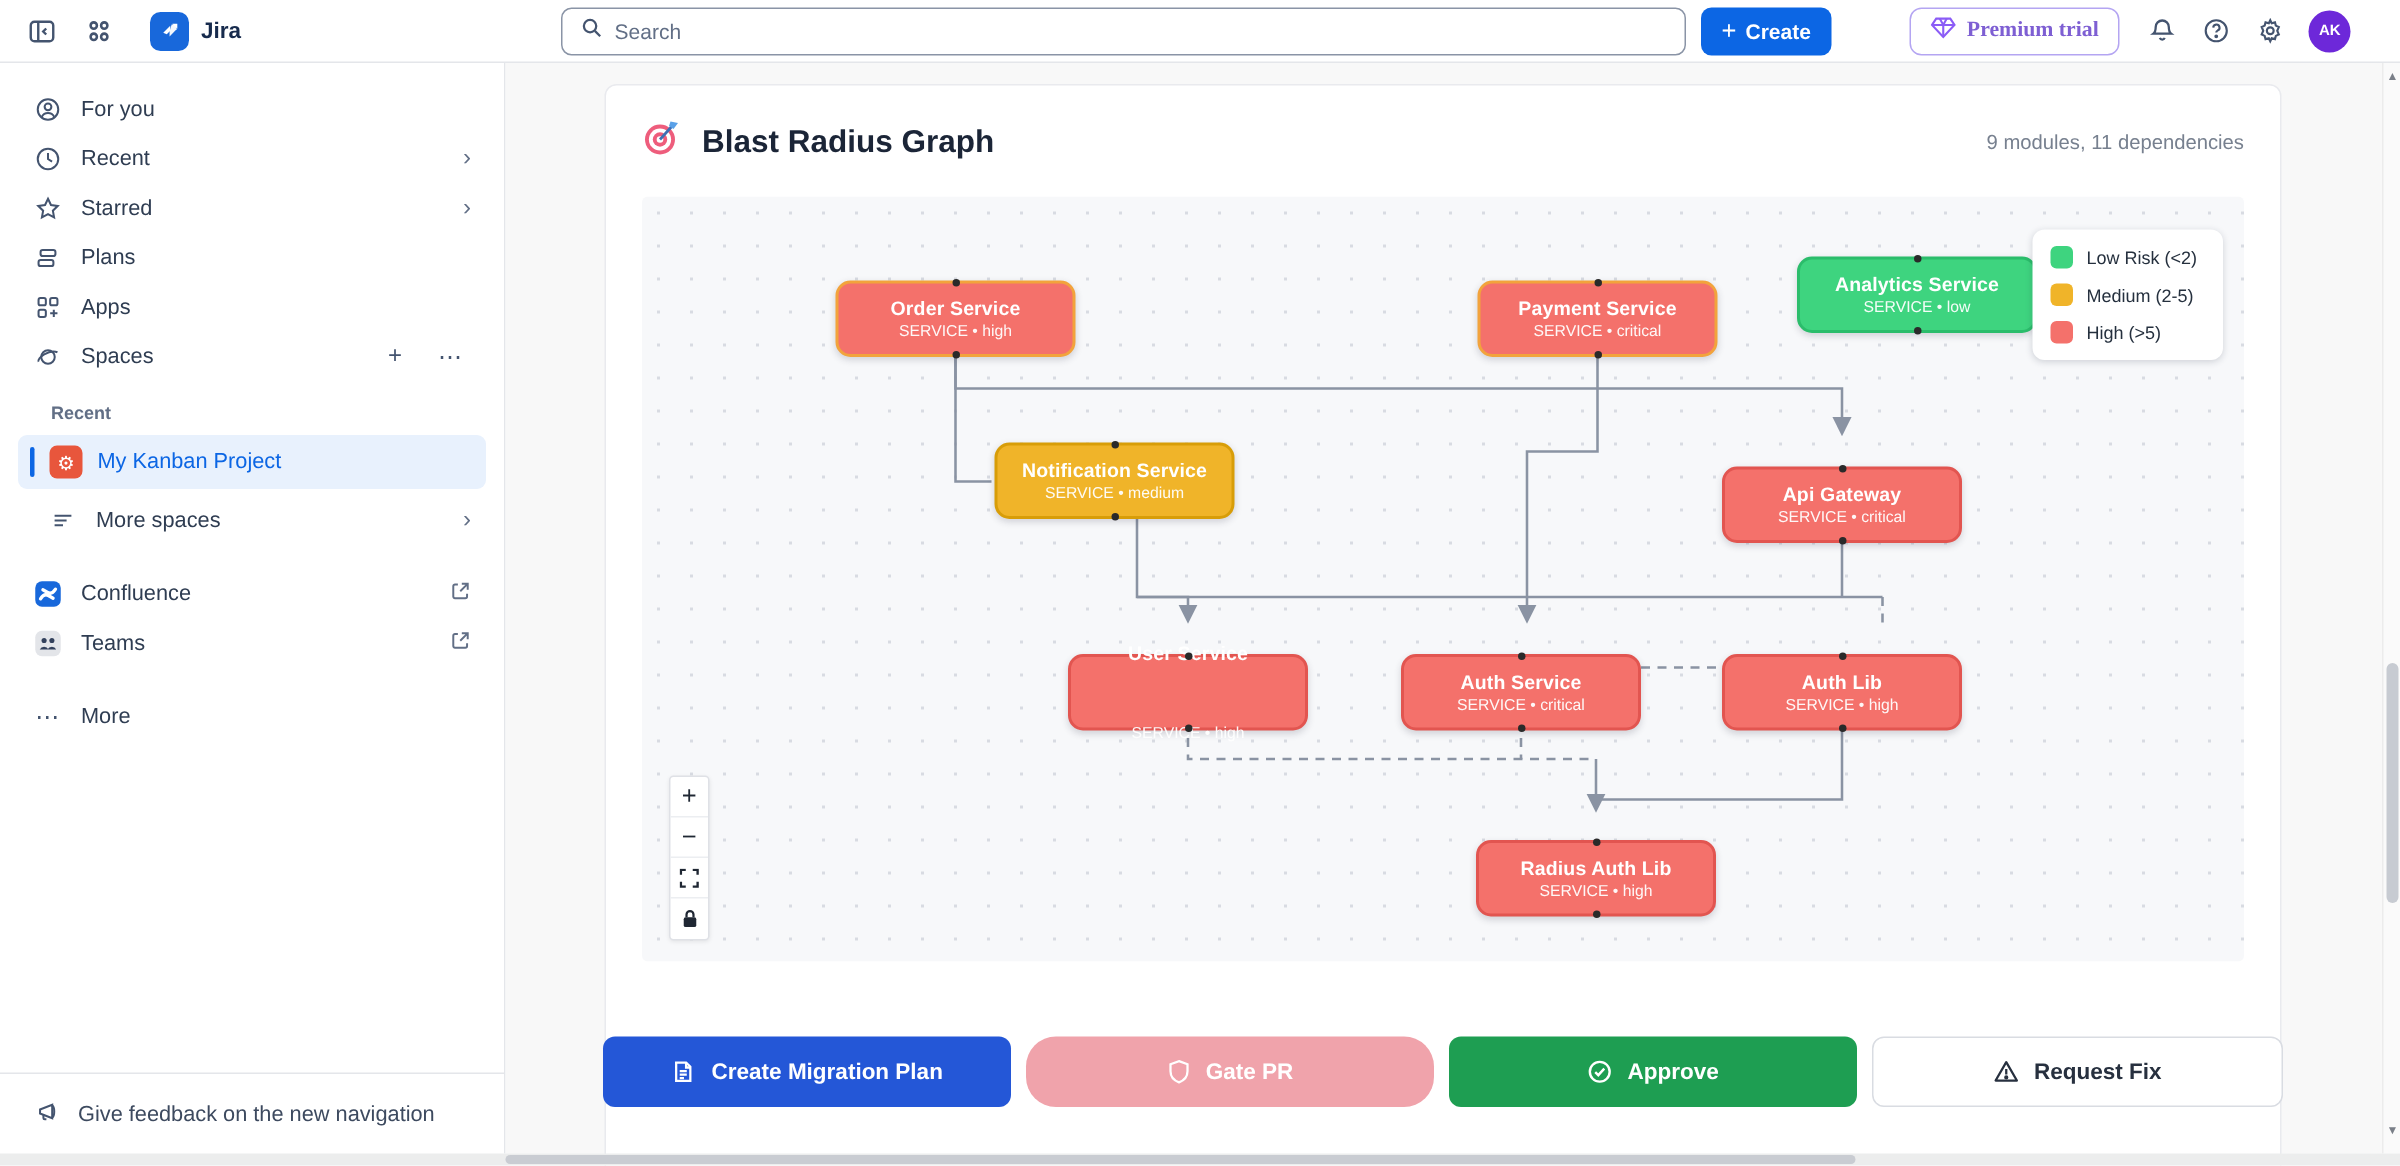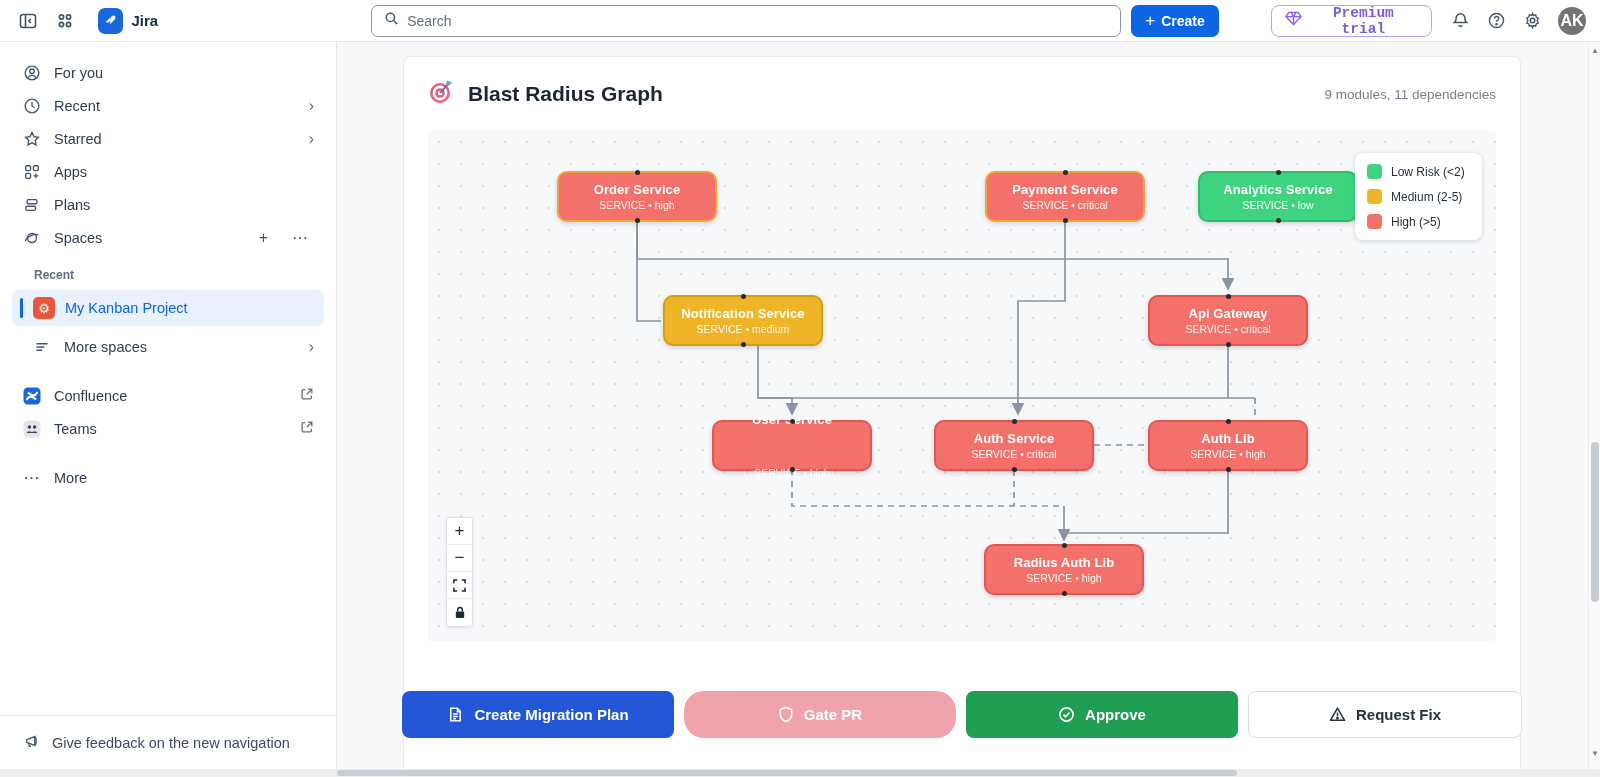--- a/index.html
+++ b/index.html
@@ -9,23 +9,23 @@
   .topnav { height:42px; display:flex; align-items:center; padding:0 14px 0 12px; border-bottom:1px solid #e4e6ea; background:#fff; position:relative; z-index:5; }
   .nav-icon-btn { width:32px; height:32px; display:flex; align-items:center; justify-content:center; border-radius:6px; color:#44546f; cursor:pointer; }
   .nav-icon-btn svg { display:block; }
   .jira-tile { width:26px; height:26px; border-radius:7px; background:#1868db; display:flex; align-items:center; justify-content:center; margin:0 8px 0 18px; }
   .app-title { font-size:15px; font-weight:700; color:#172b4d; margin-right:8px; }
   .search-wrap { flex:0 0 auto; width:750px; margin-left:205px; height:32px; border:1px solid #8a94a6; border-radius:7px; display:flex; align-items:center; padding:0 12px; color:#626f86; background:#fff; }
   .search-wrap input { border:0; outline:0; flex:1; font-size:14px; margin-left:8px; color:#172b4d; font-family:inherit; background:transparent; }
   .search-wrap input::placeholder { color:#626f86; }
   .create-btn { margin-left:10px; height:32px; background:#0c66e4; color:#fff; border:0; border-radius:7px; font-size:14px; font-weight:600; padding:0 14px; display:flex; align-items:center; gap:6px; cursor:pointer; font-family:inherit; }
   .create-plus { font-size:17px; font-weight:400; line-height:1; }
-  .premium-btn { margin-left:52px; height:32px; border:1px solid #b4a5f2; background:#fff; color:#7e5fd3; border-radius:8px; font-size:14.5px; font-weight:600; padding:0 13px; display:flex; align-items:center; gap:7px; cursor:pointer; font-family:Liberation Mono, monospace; }
+  .premium-btn { margin-left:52px; height:32px; border:1px solid #b4a5f2; background:#fff; color:#7e5fd3; border-radius:8px; font-size:14.5px; font-weight:600; padding:0 13px; display:flex; align-items:center; gap:7px; cursor:pointer; font-family:Liberation Serif, serif; }
   .nav-right { display:flex; align-items:center; gap:4px; margin-left:12px; }
-  .avatar { width:28px; height:28px; border-radius:50%; background:#737373; color:#fff; font-size:16px; font-weight:700; display:flex; align-items:center; justify-content:center; margin-left:6px; cursor:pointer; }
+  .avatar { width:28px; height:28px; border-radius:50%; background:#6d28d9; color:#fff; font-size:10px; font-weight:700; display:flex; align-items:center; justify-content:center; margin-left:6px; cursor:pointer; }
 
   
   .shell { display:flex; height:727px; }
   .sidebar { width:337px; border-right:1px solid #e4e6ea; background:#fff; display:flex; flex-direction:column; padding-top:14px; }
   .side-list { flex:1; padding:0 12px; }
   .side-item { height:33px; display:flex; align-items:center; gap:12px; padding:0 10px; border-radius:6px; color:#2f3d52; font-size:14.5px; cursor:pointer; position:relative; }
   .side-item .s-icon { width:20px; display:flex; justify-content:center; color:#44546f; }
   .side-item .grow { flex:1; }
   .side-item .chev { color:#626f86; font-size:16px; }
   .side-item .mini { color:#44546f; font-size:16px; padding:0 6px; }
@@ -43,21 +43,21 @@
 
   
   .canvas { position:absolute; left:24px; top:74px; width:1068px; height:510px; background:#f7f8fa; border-radius:4px;
             background-image:radial-gradient(circle, #d8dbe2 1.1px, transparent 1.3px); background-size:22px 22px; overflow:hidden; }
   .edges { position:absolute; inset:0; }
   .gnode { position:absolute; width:160px; height:51px; border-radius:10px; border:2px solid; color:#fff; display:flex; flex-direction:column; align-items:center; justify-content:center; gap:2px; box-shadow:0 2px 5px rgba(40,40,60,.18); cursor:pointer; }
   .gnode .nt { font-size:13px; font-weight:700; letter-spacing:.1px; }
   .gnode .ns { font-size:10.5px; opacity:.95; }
   .gnode .handle { position:absolute; left:50%; width:5px; height:5px; margin-left:-2.5px; border-radius:50%; background:#2a2a2a; }
   .gnode .handle.top { top:-3px; } .gnode .handle.bot { bottom:-3px; }
-  .risk-high   { background:#f4716b; border-color:#e25550; }
+  .risk-high   { background:#f4716b; border-color:#e25550;margin-top:16px; }
   .risk-high.sel { border-color:#f2a33c; }
   .risk-medium { background:#f0b429; border-color:#d89d08; }
   .risk-low    { background:#3ed47f; border-color:#2bbd6b; }
 
   .legend { position:absolute; right:14px; top:22px; width:127px; background:#fff; border-radius:8px; box-shadow:0 1px 5px rgba(30,40,60,.18); padding:11px 12px; display:flex; flex-direction:column; gap:10px; }
   .leg-row { display:flex; align-items:center; gap:9px; font-size:12px; color:#25303e; }
   .leg-swatch { width:15px; height:15px; border-radius:4px; flex:0 0 auto; }
 
   .zoomctl { position:absolute; left:18px; top:386px; width:27px; background:#fff; border:1px solid #dfe1e6; border-radius:3px; box-shadow:0 1px 3px rgba(0,0,0,.08); display:flex; flex-direction:column; }
   .zbtn { height:27px; display:flex; align-items:center; justify-content:center; color:#1f2733; font-size:17px; cursor:pointer; border-bottom:1px solid #eceef1; }
@@ -185,36 +185,36 @@
             <svg width="18" height="18" viewBox="0 0 20 20" fill="none" stroke="currentColor" stroke-width="1.5">
               <path d="M10 2.8 l2.2 4.6 5 .7 -3.6 3.5 .9 5 -4.5-2.4 -4.5 2.4 .9-5 -3.6-3.5 5-.7 Z"></path>
             </svg>
           </span>
         <span class="grow">Starred</span>
         <span class="chev">›</span>
       </div>
       <div class="side-item">
         <span class="s-icon">
             <svg width="18" height="18" viewBox="0 0 20 20" fill="none" stroke="currentColor" stroke-width="1.5">
+              <rect x="4.5" y="4" width="11" height="4.6" rx="1.6"></rect>
+              <rect x="3" y="11.4" width="11" height="4.6" rx="1.6"></rect>
+            </svg>
+          </span>
+        <span class="grow">Plans</span>
+      </div>
+      <div class="side-item">
+        <span class="s-icon">
+            <svg width="18" height="18" viewBox="0 0 20 20" fill="none" stroke="currentColor" stroke-width="1.5">
               <rect x="3" y="3" width="5.4" height="5.4" rx="1.4"></rect>
               <rect x="11.6" y="3" width="5.4" height="5.4" rx="1.4"></rect>
               <rect x="3" y="11.6" width="5.4" height="5.4" rx="1.4"></rect>
               <path d="M14.3 11.6 v5.4 M11.6 14.3 h5.4"></path>
             </svg>
           </span>
         <span class="grow">Apps</span>
-      </div>
-      <div class="side-item">
-        <span class="s-icon">
-            <svg width="18" height="18" viewBox="0 0 20 20" fill="none" stroke="currentColor" stroke-width="1.5">
-              <rect x="4.5" y="4" width="11" height="4.6" rx="1.6"></rect>
-              <rect x="3" y="11.4" width="11" height="4.6" rx="1.6"></rect>
-            </svg>
-          </span>
-        <span class="grow">Plans</span>
       </div>
       <div class="side-item">
         <span class="s-icon">
             <svg width="18" height="18" viewBox="0 0 20 20" fill="none" stroke="currentColor" stroke-width="1.5">
               <circle cx="10" cy="10" r="5"></circle>
               <path d="M3 13.5 c-1.5-2.5 8-9.5 14-7"></path>
             </svg>
           </span>
         <span class="grow">Spaces</span>
         <span class="mini">+</span>

